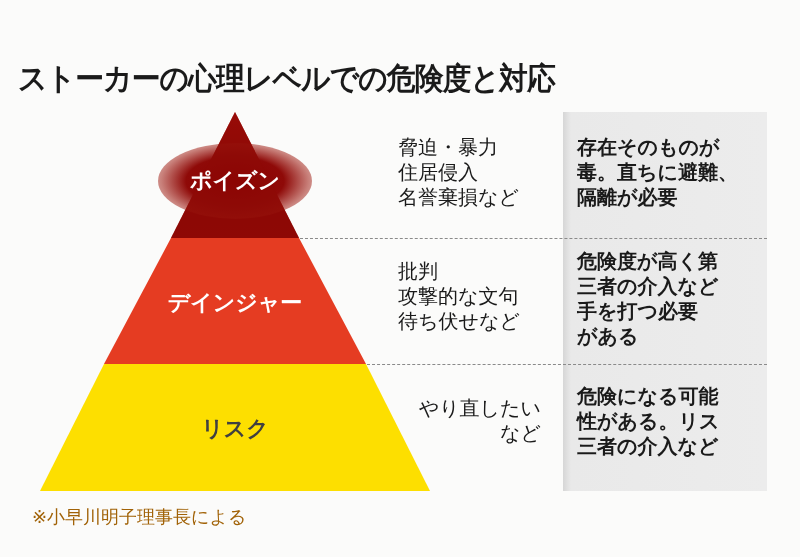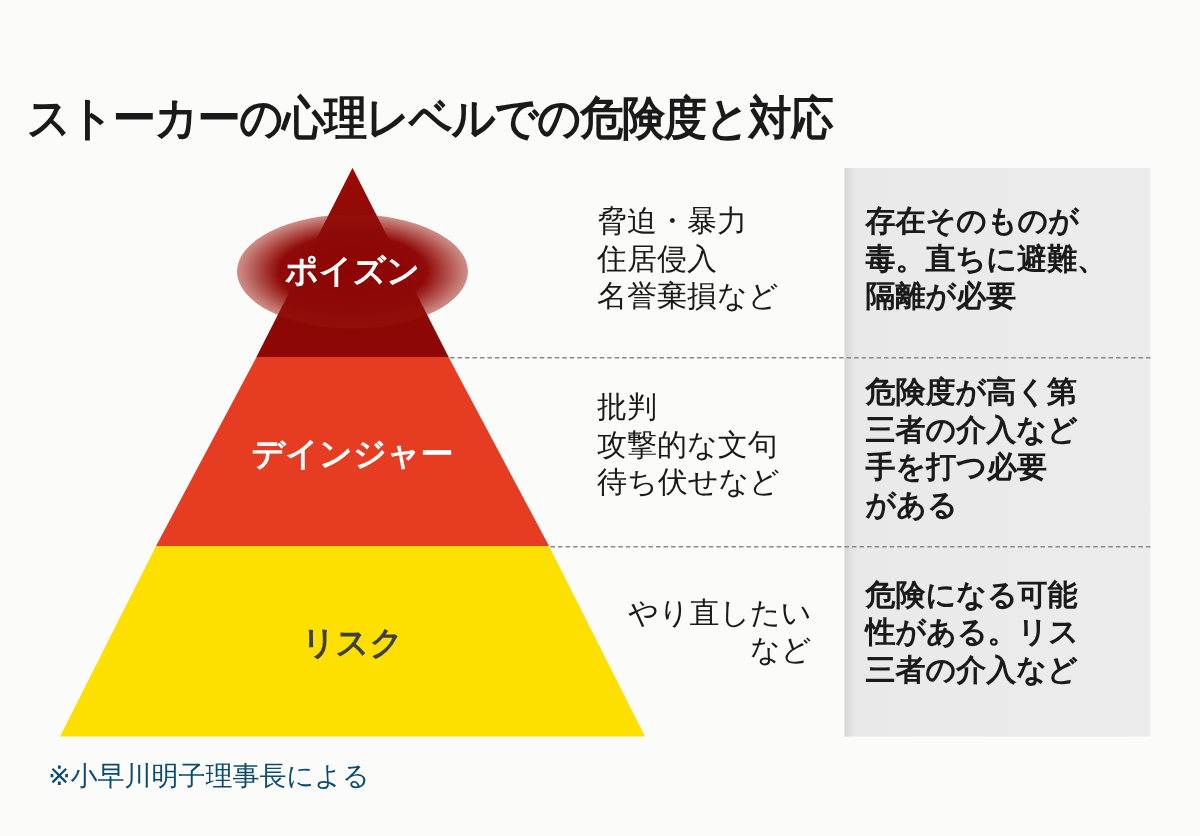--- a/index.html
+++ b/index.html
@@ -38,21 +38,21 @@
   }
   .behav {
     position: absolute; font-size: 20px; line-height: 25px; color: #1a1a1a;
   }
   .behav div { white-space: nowrap; }
   .resp {
     position: absolute; font-size: 20px; line-height: 25px; color: #1a1a1a; left: 577px; font-weight: bold;
   }
   .resp div { white-space: nowrap; }
   .foot {
-    position: absolute; left: 32px; top: 505px; font-size: 18px; color: #0c4a6e;
+    position: absolute; left: 32px; top: 505px; font-size: 18px; color: #a16207;
     white-space: nowrap;
   }
 </style>
 </head>
 <body>
 
 <div class="title">ストーカーの心理レベルでの危険度と対応</div>
 
 <div class="panel"></div>
 

